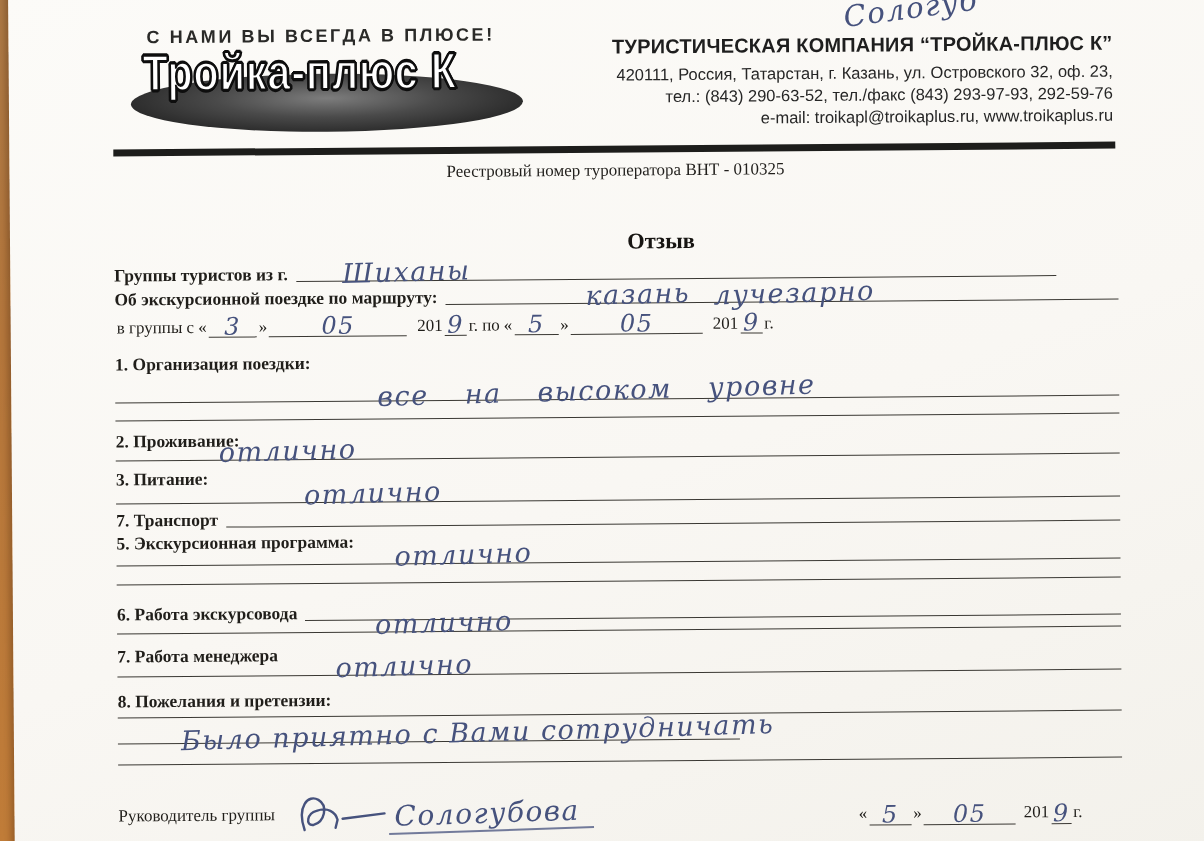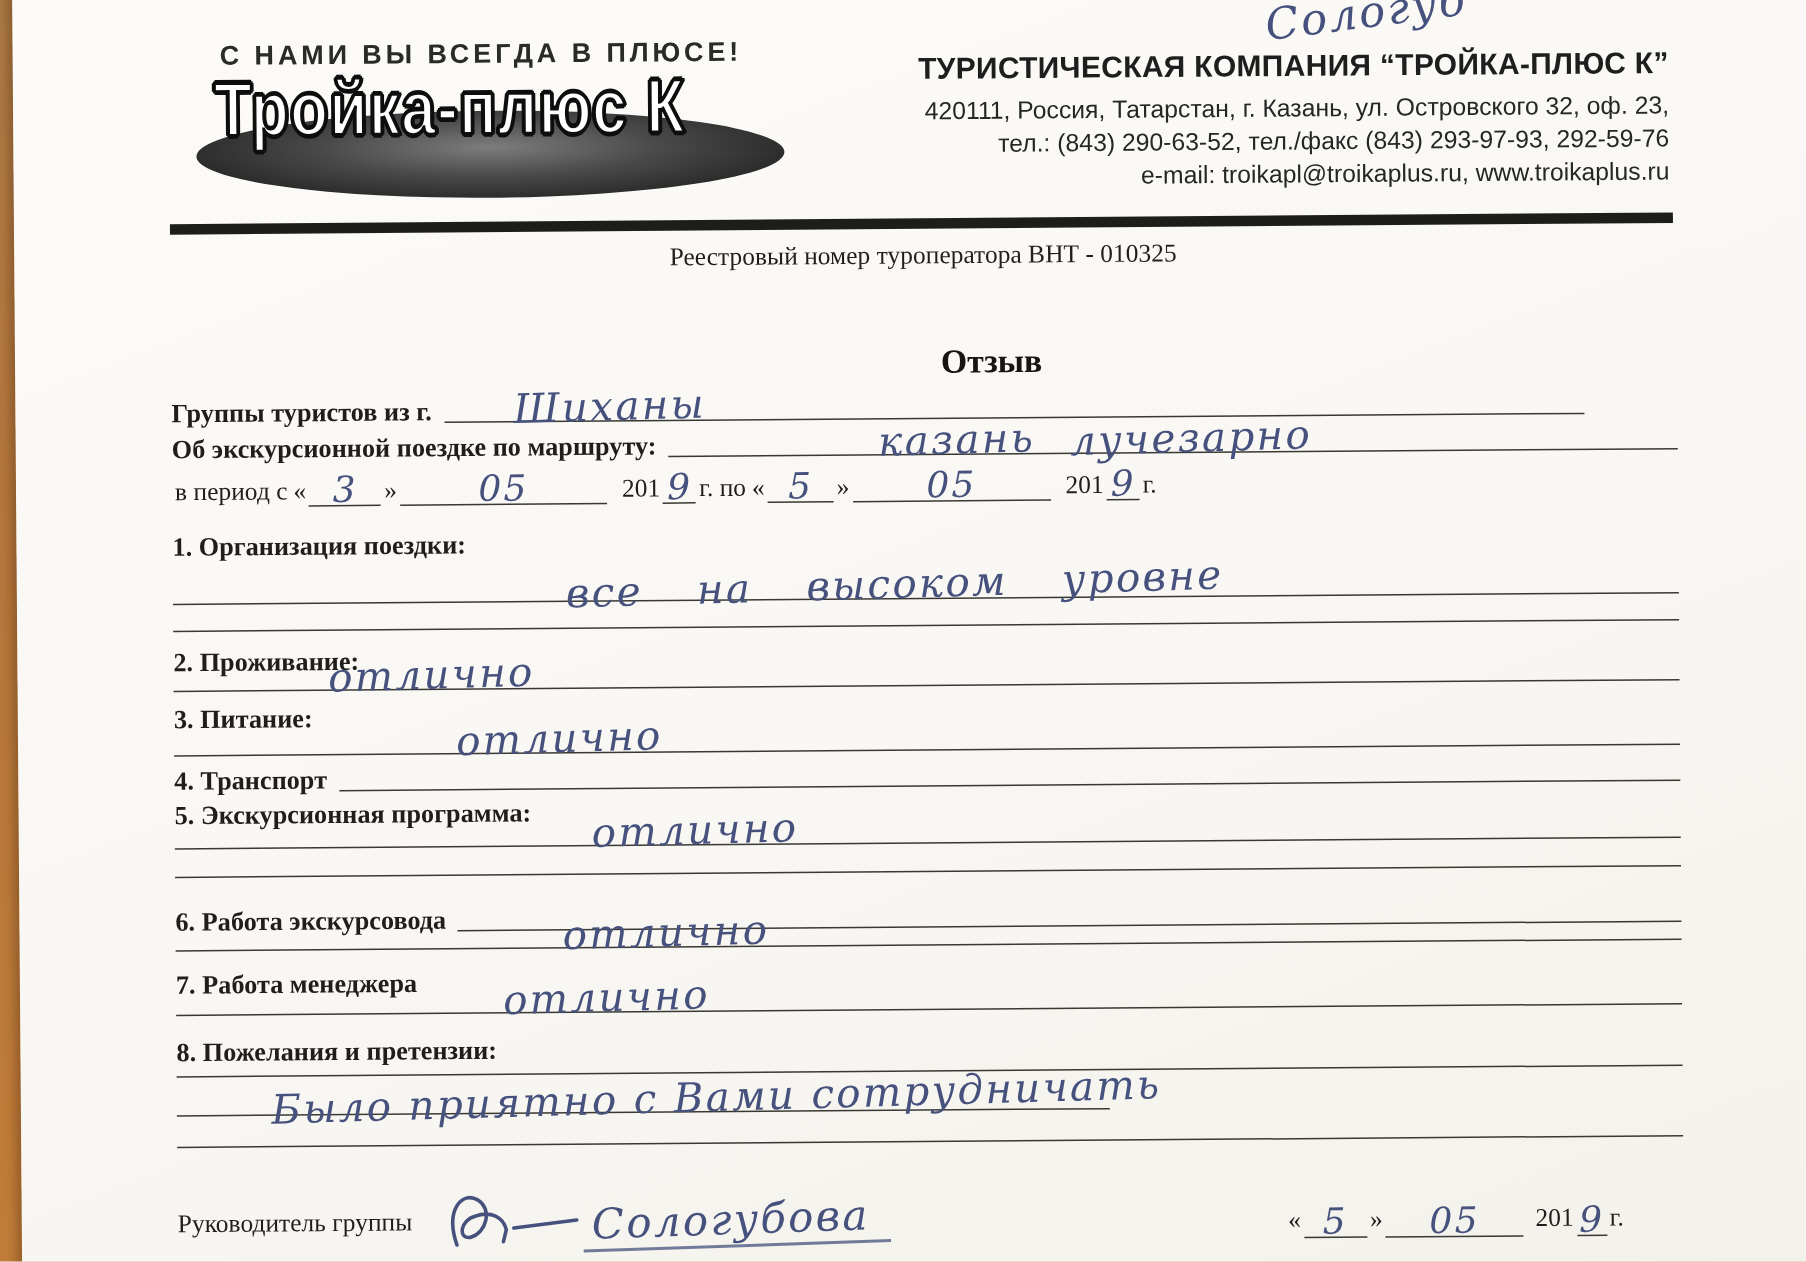--- a/index.html
+++ b/index.html
@@ -106,21 +106,21 @@
 
     <div class="flexrow" style="height:24px;">
       <span class="lbl">Об экскурсионной поездке по маршруту:</span>
       <span class="fill">
         <span class="hand" style="left:140px;">казань</span>
         <span class="hand" style="left:268px;">лучезарно</span>
       </span>
     </div>
 
     <div class="flexrow" style="margin-top:2px;height:26px;justify-content:flex-start;">
-      <span class="plain ptxt">в период с</span>
+      <span class="plain ptxt">в группы с</span>
       <span class="plain ptxt">«</span>
       <span class="dbox" style="width:48px;"><span class="hand">3</span></span>
       <span class="plain ptxt">»</span>
       <span class="dbox" style="width:138px;"><span class="hand">05</span></span>
       <span class="plain ptxt" style="margin-left:10px;">201</span>
       <span class="dbox" style="width:22px;"><span class="hand">9</span></span>
       <span class="plain ptxt">г. по</span>
       <span class="plain ptxt">«</span>
       <span class="dbox" style="width:44px;"><span class="hand">5</span></span>
       <span class="plain ptxt">»</span>
@@ -140,21 +140,21 @@
     <div class="ansline" style="height:5px;">
       <span class="hand" style="left:103px;">отлично</span>
     </div>
 
     <div class="lbl" style="margin-top:8px;height:24px;">3. Питание:</div>
     <div class="ansline" style="height:10px;">
       <span class="hand" style="left:188px;">отлично</span>
     </div>
 
     <div class="flexrow" style="margin-top:3px;height:24px;">
-      <span class="lbl">4. Транспорт</span>
+      <span class="lbl">7. Транспорт</span>
       <span class="fill"></span>
     </div>
 
     <div class="lbl" style="margin-top:2px;height:24px;">5. Экскурсионная программа:</div>
     <div class="ansline" style="height:8px;">
       <span class="hand" style="left:278px;">отлично</span>
     </div>
     <div class="ansline" style="height:18px;"></div>
 
     <div class="flexrow" style="margin-top:16px;height:24px;">

